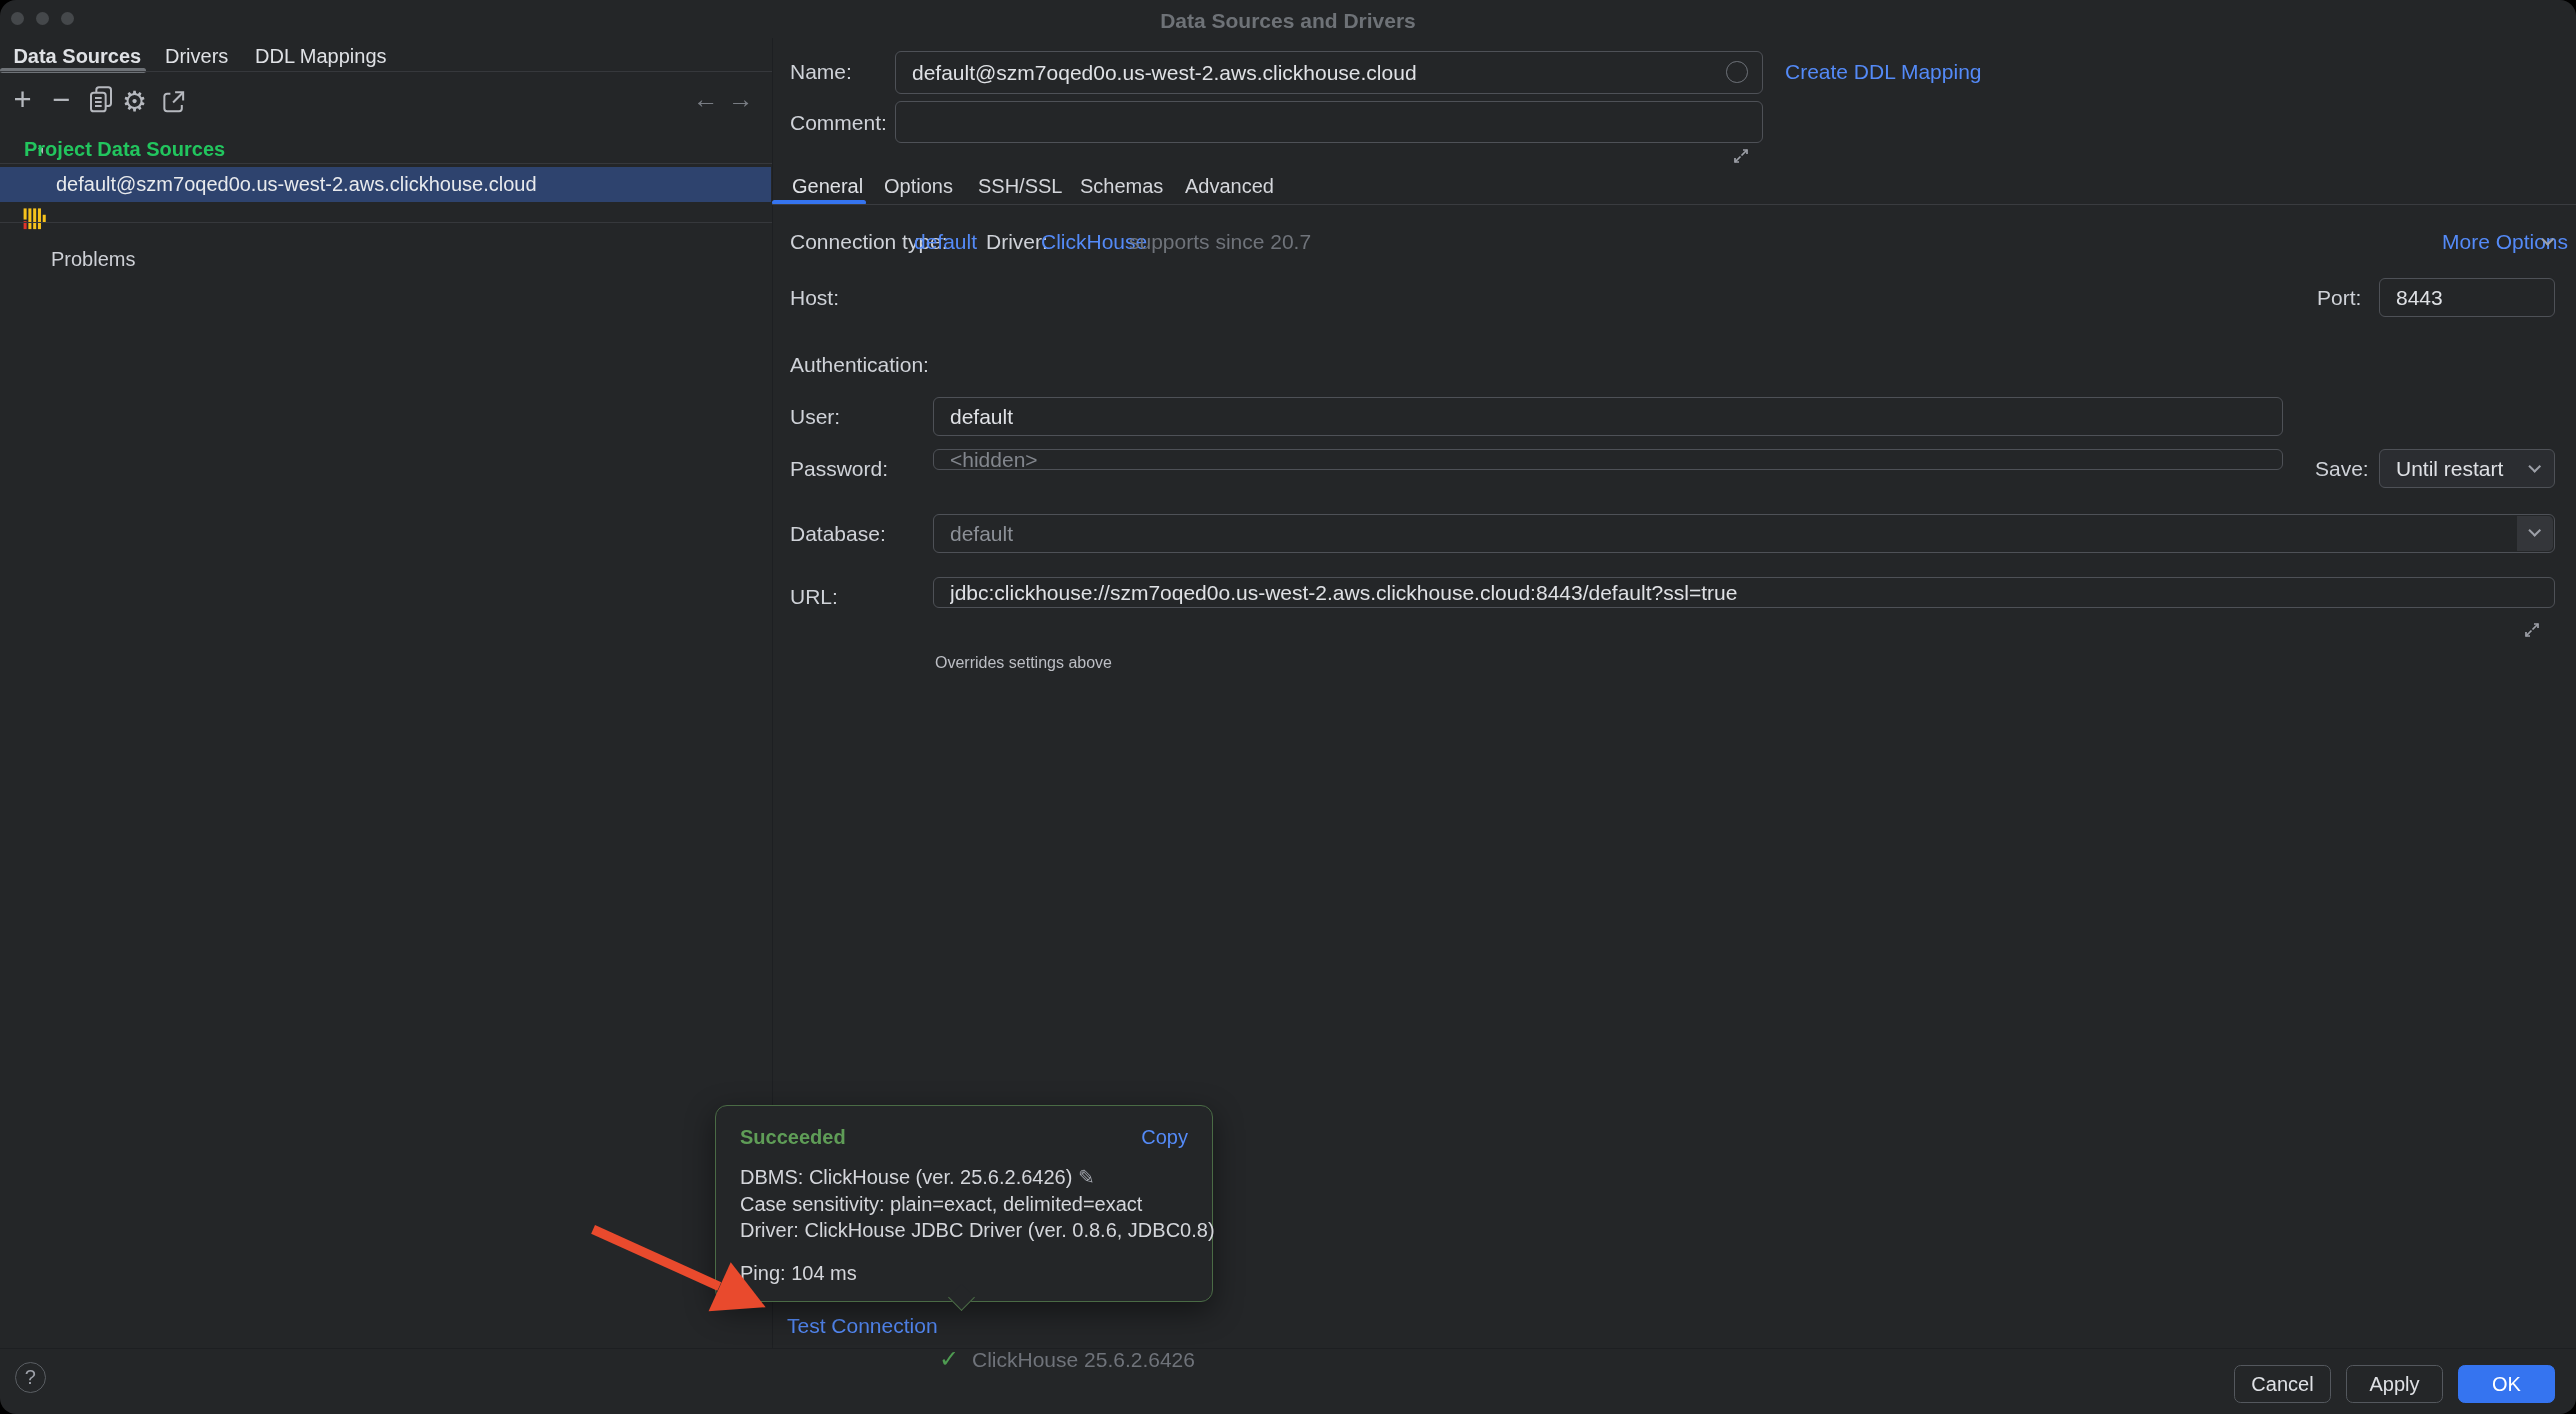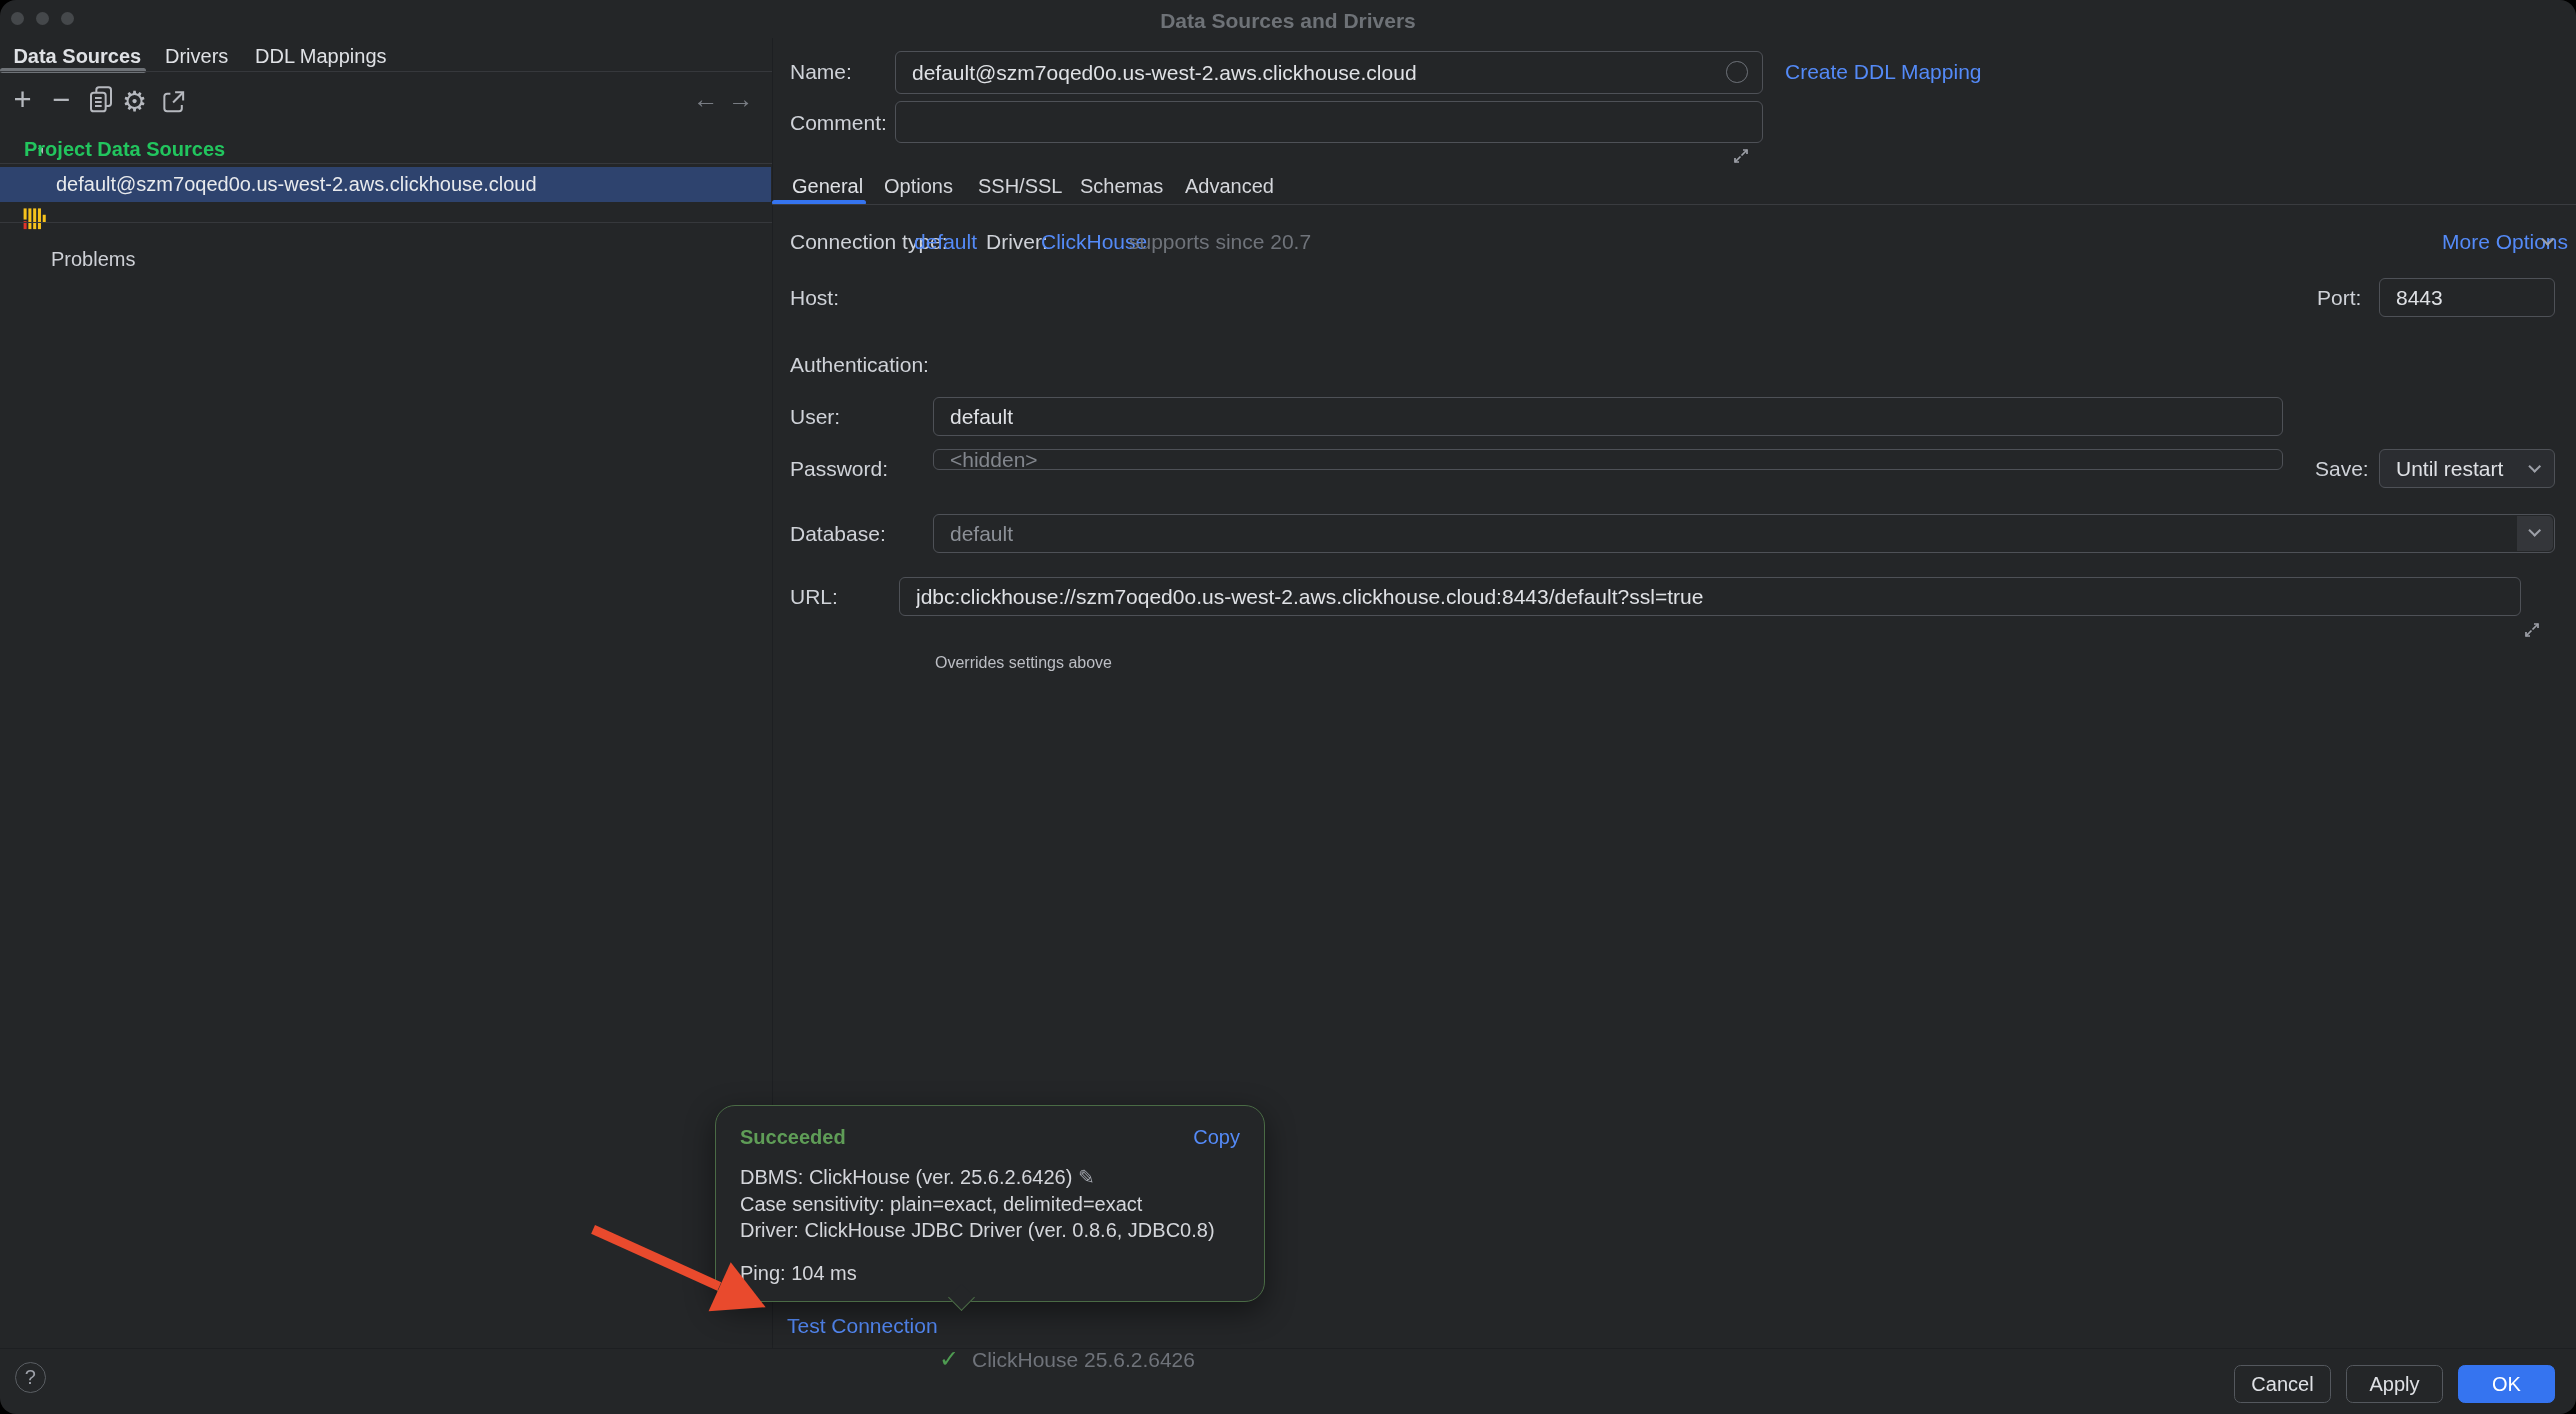--- a/index.html
+++ b/index.html
@@ -33,21 +33,21 @@
   .combo .val { position:absolute; left:16px; top:0; height:100%; display:flex; align-items:center; white-space:nowrap; }
   .chv { position:absolute; width:9.4px; height:9.4px; border-right:2px solid #9DA0A8; border-bottom:2px solid #9DA0A8; transform:rotate(45deg); }
   .link { position:absolute; color:#548AF7; font-size:21px; line-height:27px; cursor:pointer; white-space:nowrap; }
   .note { color:#6F737A; }
   .rp-tab { position:absolute; top:173px; height:27px; line-height:27px; font-size:20px; color:#D4D6DB; cursor:pointer; }
   .rp-indicator { position:absolute; left:772px; top:200px; width:94px; height:4.7px; background:#3574F0; border-radius:2.7px; }
   .circle-ic { position:absolute; width:21.5px; height:21.5px; border:1.3px solid #6F737A; border-radius:50%; }
   .combo-btn { position:absolute; background:#34363A; border-radius:0 4.7px 4.7px 0; }
 
   
-  .popup { position:absolute; left:715px; top:1105px; width:550px; height:197px; background:#242628; border:1.3px solid #4A6B45; border-radius:20px; box-shadow:0 9.4px 29.5px rgba(0,0,0,.45); z-index:4; }
+  .popup { position:absolute; left:715px; top:1105px; width:498px; height:197px; background:#242628; border:1.3px solid #4A6B45; border-radius:12px; box-shadow:0 9.4px 29.5px rgba(0,0,0,.45); z-index:4; }
   .popup-notch { position:absolute; left:952px; top:1288px; width:19px; height:19px; background:#242628; border-right:1.3px solid #4A6B45; border-bottom:1.3px solid #4A6B45; transform:rotate(45deg); z-index:5; }
   .popup-line { position:absolute; left:24px; font-size:20px; line-height:27px; color:#D4D6DB; white-space:nowrap; }
 
   
   .btn { position:absolute; top:1365px; width:97px; height:38px; border-radius:6.7px; border:1.3px solid #54585E; background:transparent; color:#DFE1E5; font-size:20px; font-family:inherit; cursor:pointer; }
   .btn.primary { background:#3574F0; border-color:#3574F0; color:#FFF; }
   .help-circle { position:absolute; left:14.8px; top:1362px; width:31px; height:31px; border:1.3px solid #5A5E63; border-radius:50%; color:#9DA0A8; font-size:20px; display:flex; align-items:center; justify-content:center; cursor:pointer; }
 
   .arrow-overlay { position:absolute; left:0; top:0; width:2576px; height:1414px; pointer-events:none; z-index:6; }
 </style>
@@ -163,21 +163,21 @@
     <span class="chv" style="right:14.8px; top:12px;"></span>
   </div>
 
   <div class="lbl" style="left:790px; top:520px;">Database:</div>
   <input class="fld" style="left: 933px; top: 514px; width: 1622px; height: 39px; color: rgb(140, 144, 151);" value="default">
   <div class="combo-btn" style="left:2517px; top:516px; width:36px; height:35px;">
     <span class="chv" style="right:13.4px; top:10px;"></span>
   </div>
 
   <div class="lbl" style="left:790px; top:583px;">URL:</div>
-  <input class="fld" style="left: 899px; top: 577px; width: 1622px; height: 39px;" value="jdbc:clickhouse://szm7oqed0o.us-west-2.aws.clickhouse.cloud:8443/default?ssl=true">
+  <input class="fld" style="left: 933px; top: 577px; width: 1622px; height: 31px;" value="jdbc:clickhouse://szm7oqed0o.us-west-2.aws.clickhouse.cloud:8443/default?ssl=true">
   <span class="abs" style="left:2522px; top:586px;">
     <svg width="20" height="20" viewBox="0 0 20 20">
       <g stroke="#9DA0A8" stroke-width="1.7" fill="none">
         <path d="M12 4h4v4"></path>
           <path d="M16 4l-5.5 5.5"></path>
           <path d="M8 16H4v-4"></path>
           <path d="M4 16l5.5-5.5"></path>
       </g>
     </svg>
   </span>

